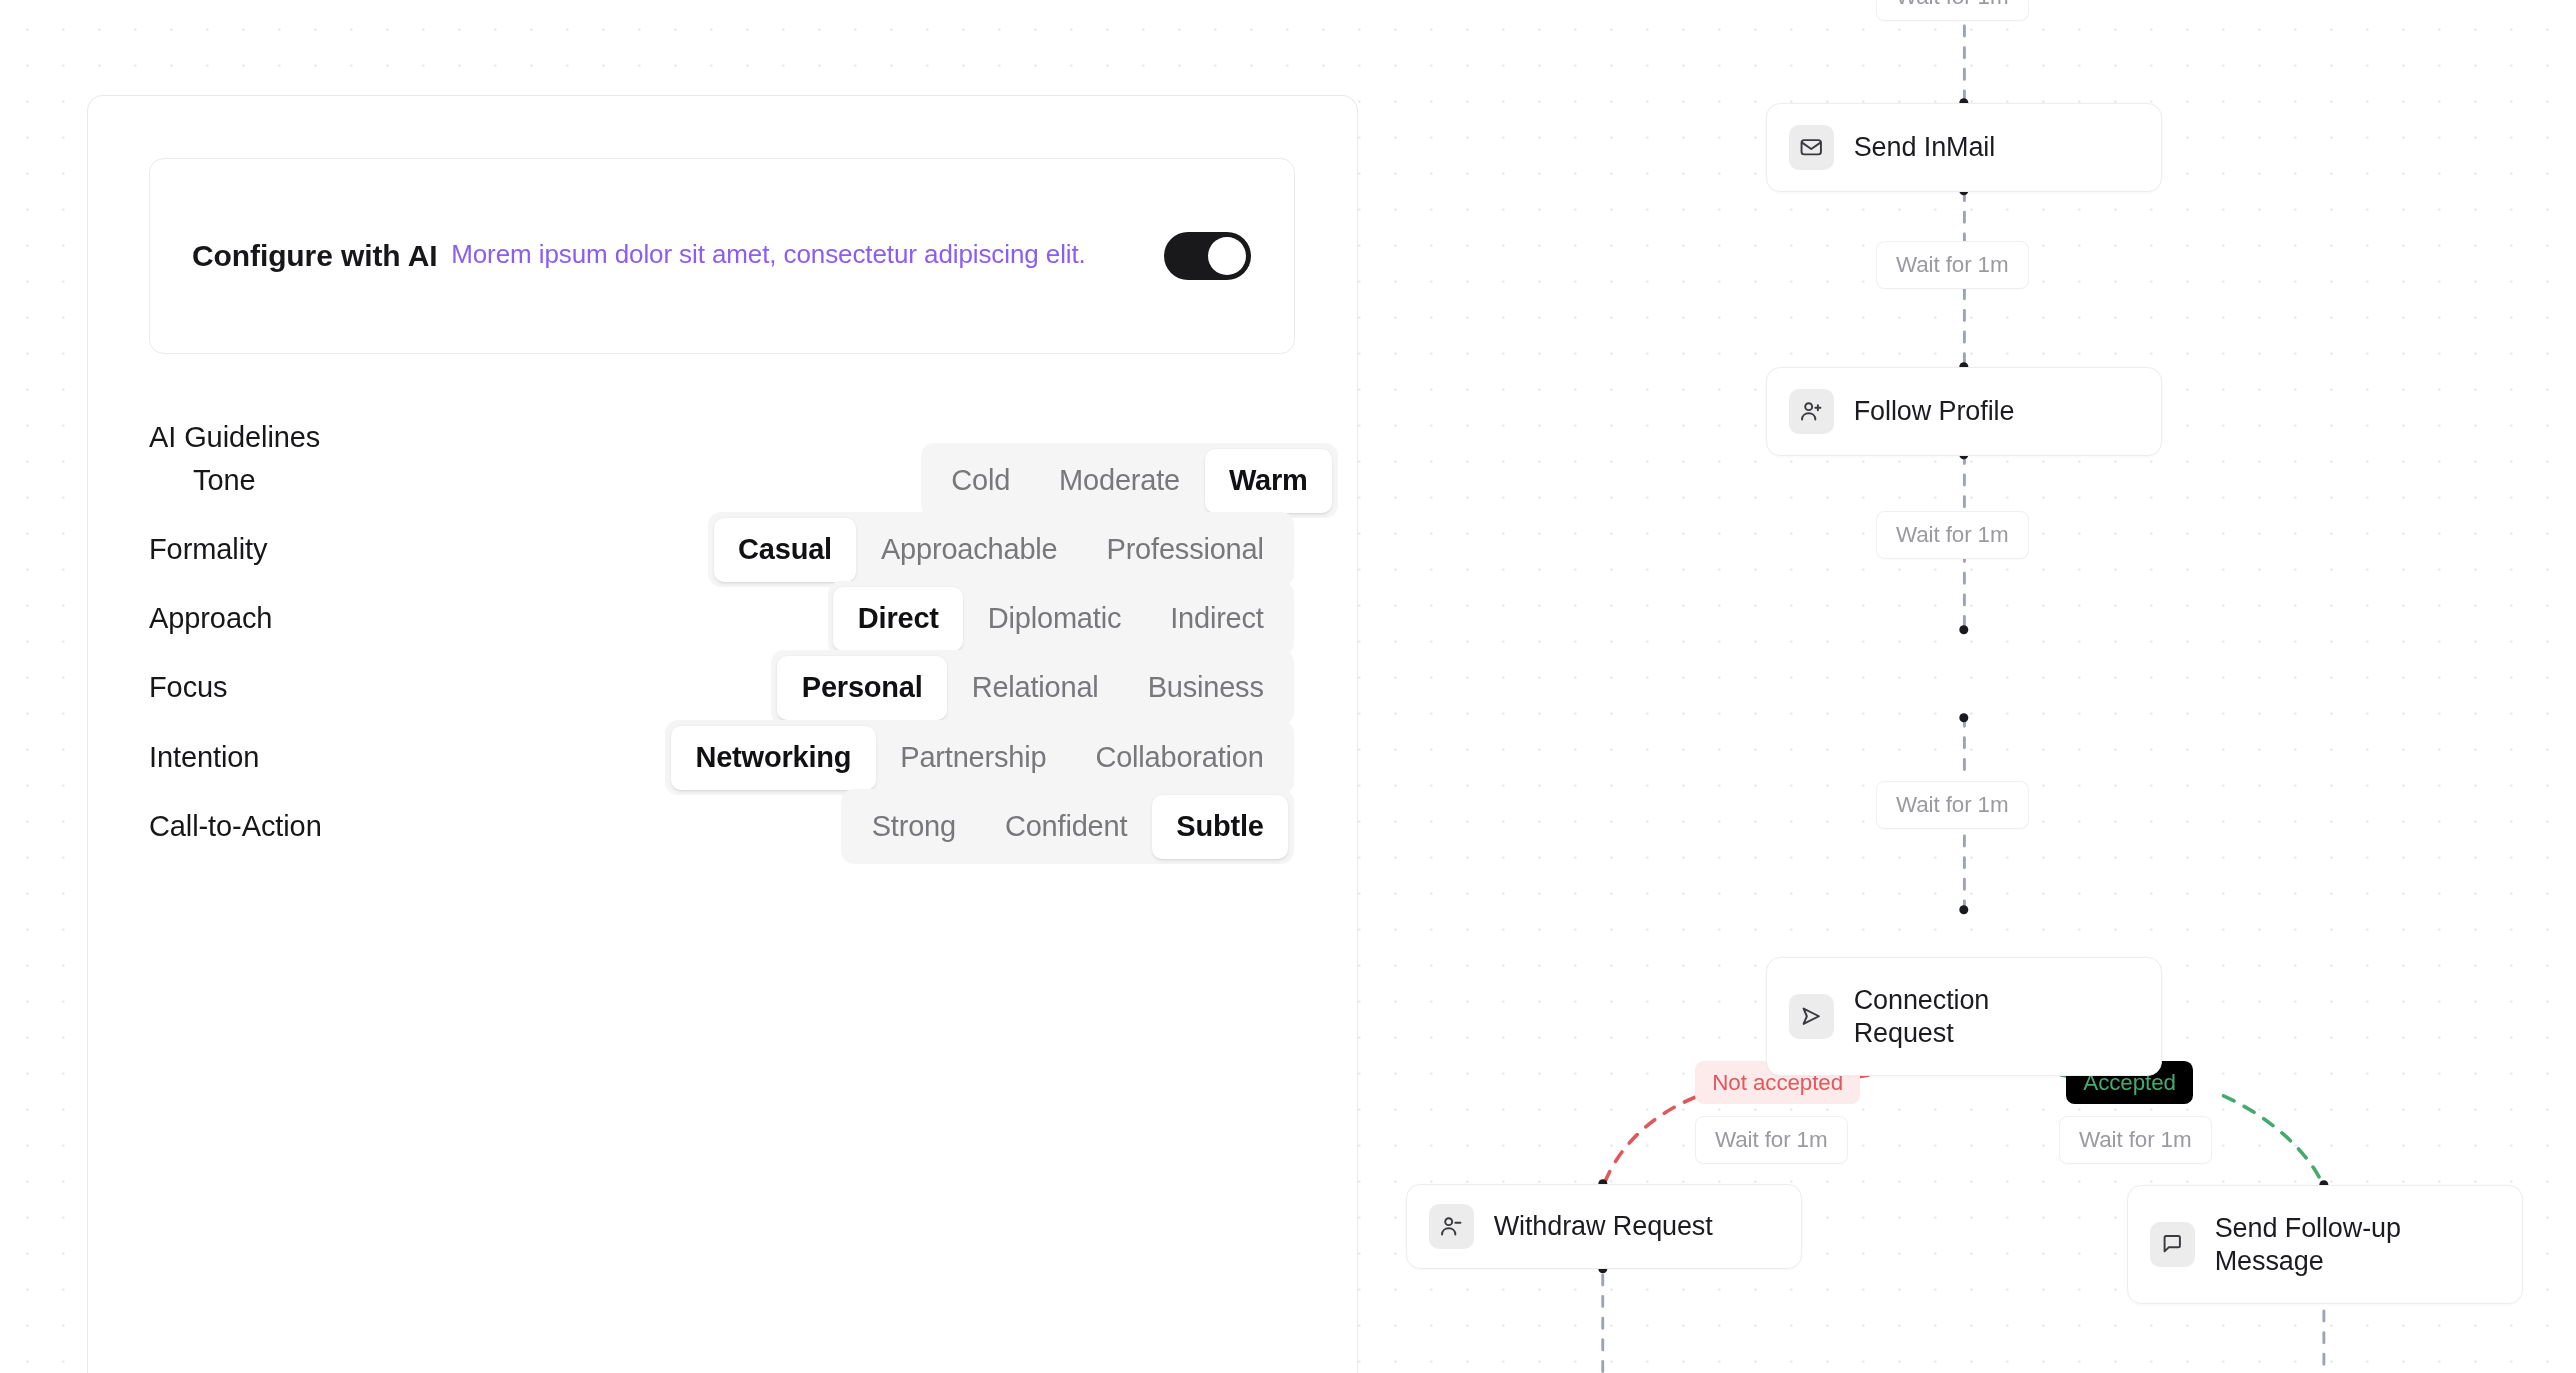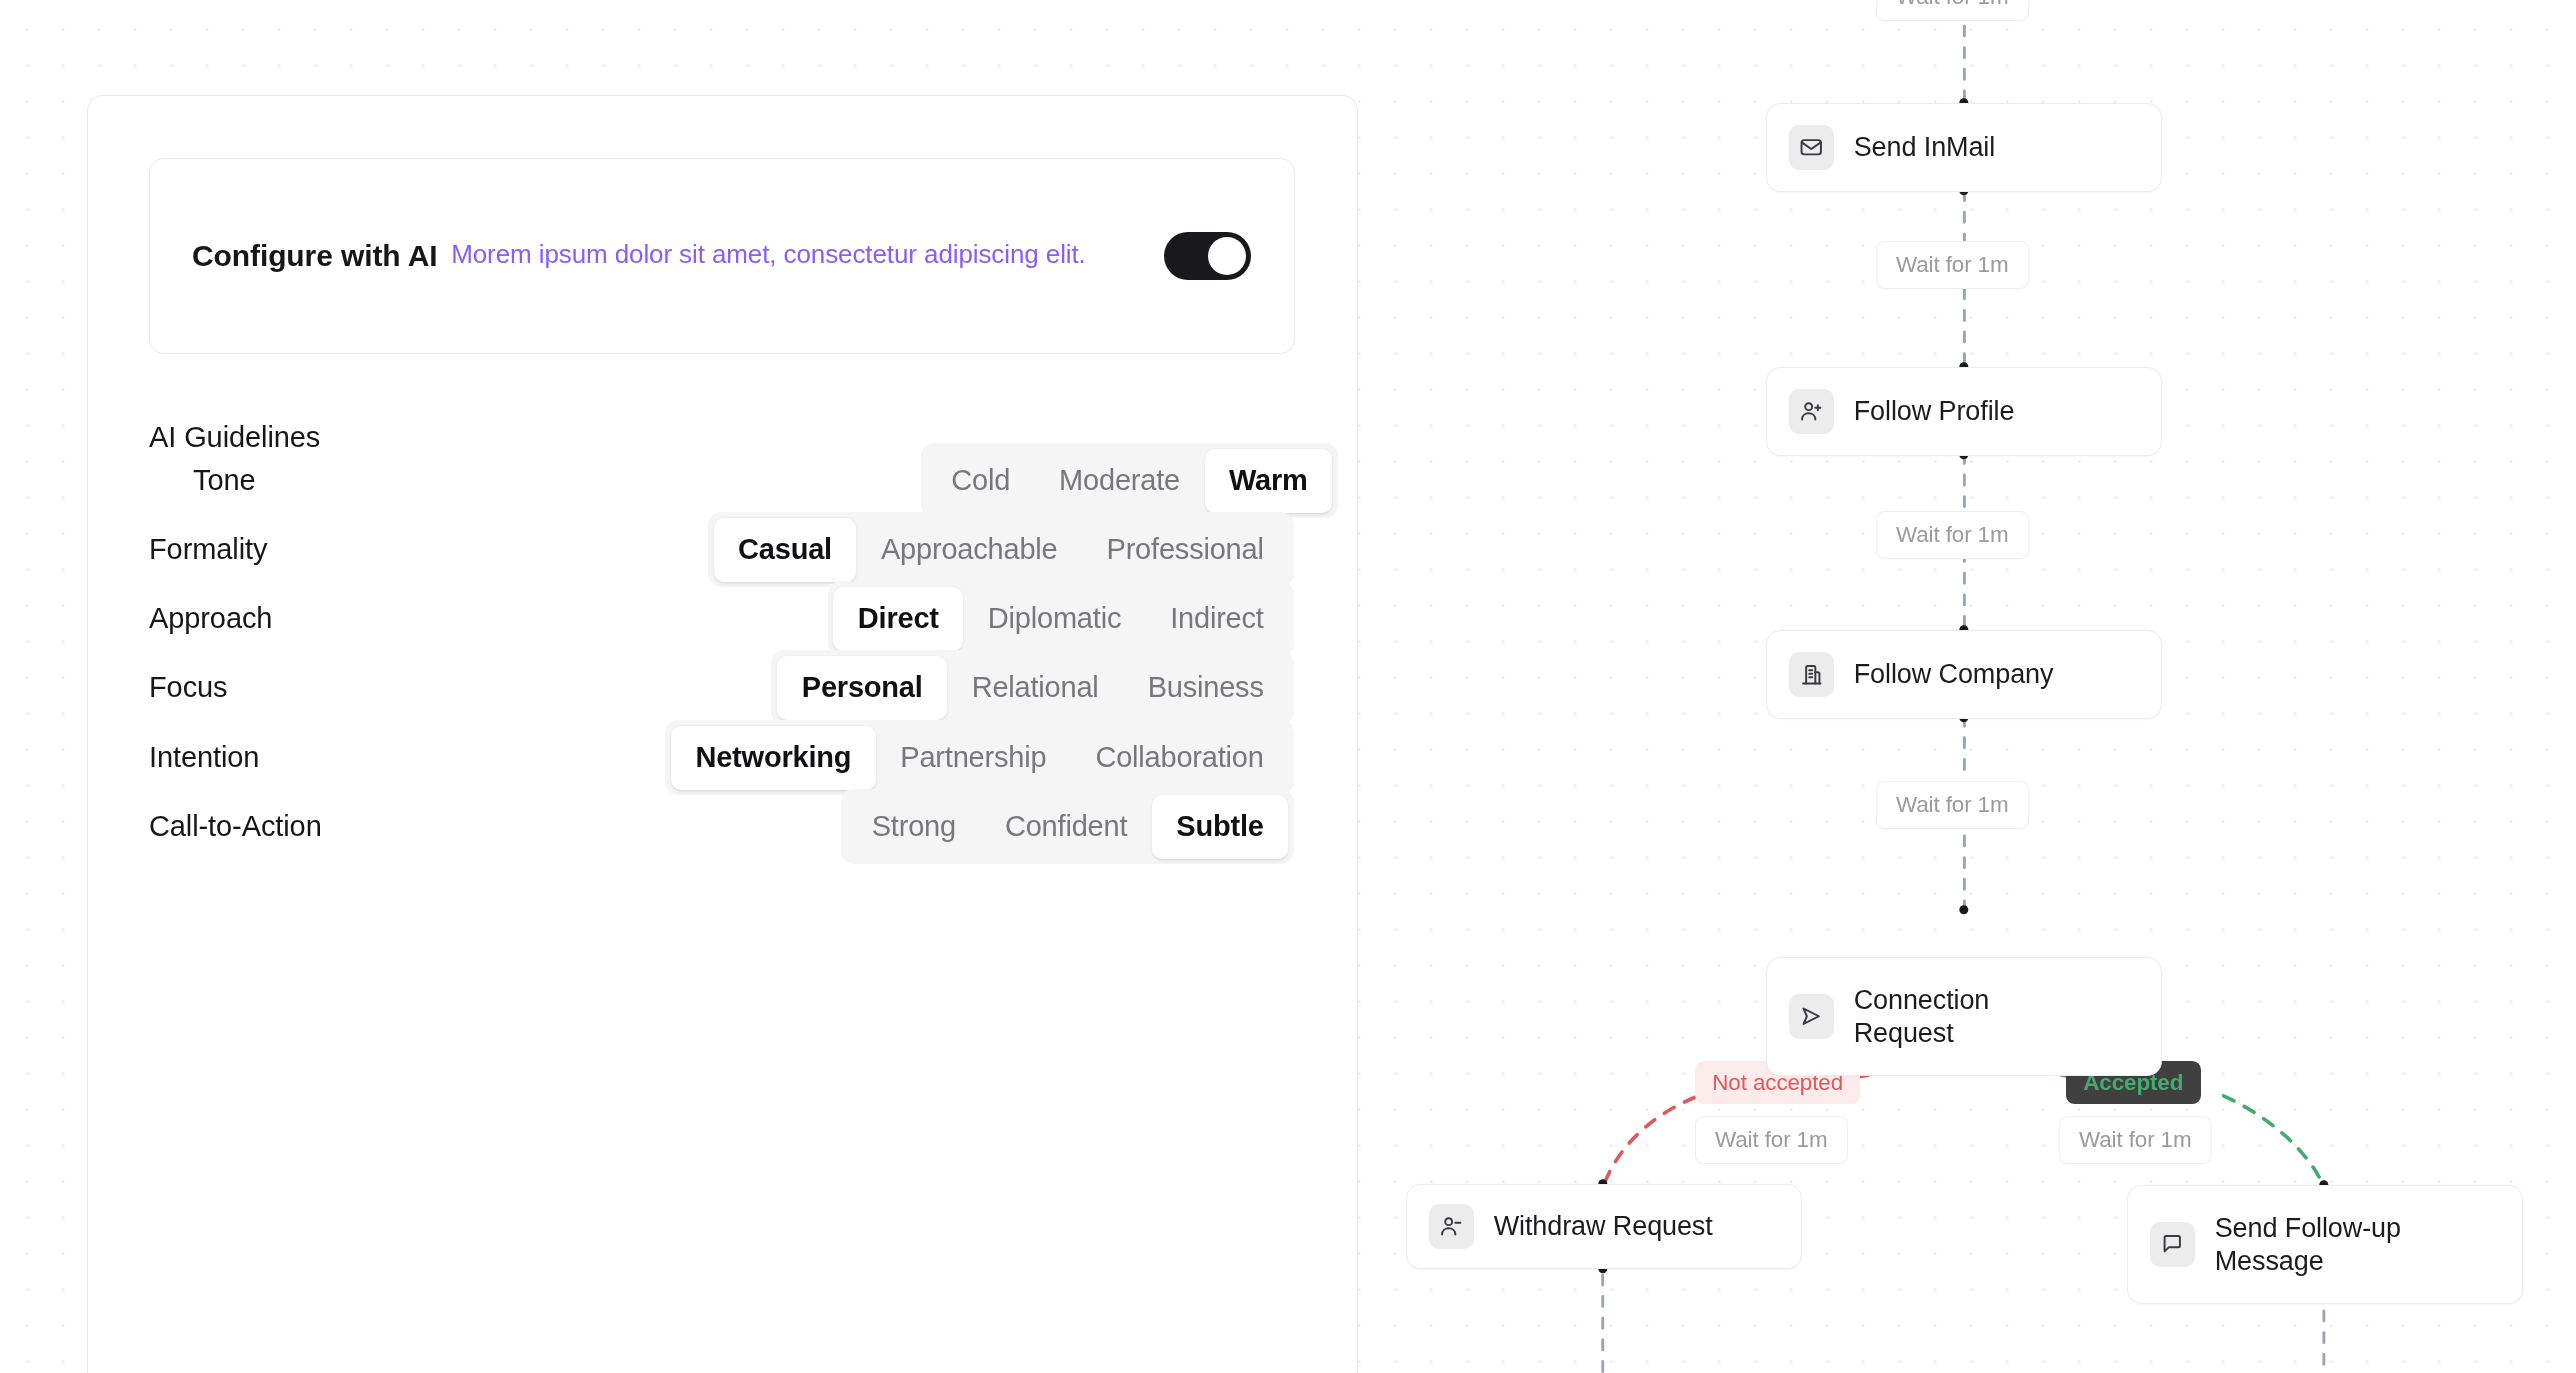--- a/index.html
+++ b/index.html
@@ -205,21 +205,21 @@
 
   .branch-pill {
     position: absolute;
     border-radius: 8.7px;
     padding: 8.7px 17.3px;
     font-size: 22.4px;
     letter-spacing: -0.1px;
     white-space: nowrap;
   }
   .branch-pill.neg { background: #fdeaea; color: #e0585c; }
-  .branch-pill.pos { background: #404040; color: #46aa6e; font-weight: bold; }
+  .branch-pill.pos { background: #000000; color: #46aa6e; }
 
   .conn-dot {
     position: absolute;
     width: 9.4px; height: 9.4px;
     border-radius: 50%;
     background: #1b1b1f;
     transform: translate(-50%, -50%);
   }
 </style>
 </head>
@@ -357,31 +357,20 @@
     <span class="node-icon">
       <svg viewBox="0 0 24 24" fill="none" stroke="#3a3a40" stroke-width="1.9" stroke-linecap="round" stroke-linejoin="round">
         <circle cx="9.5" cy="7.5" r="3.4"></circle>
         <path d="M3 20c0-3.6 2.9-6 6.5-6s6.5 2.4 6.5 6"></path>
         <path d="M18.5 6v5M16 8.5h5"></path>
       </svg>
     </span>
     <span class="node-label">Follow Profile</span>
   </div>
 
-  <div class="node" style="left:1766px;top:630px;width:396px;height:89px">
-    <span class="node-icon">
-      <svg viewBox="0 0 24 24" fill="none" stroke="#3a3a40" stroke-width="1.9" stroke-linecap="round" stroke-linejoin="round">
-        <path d="M7 21V5.5a1.5 1.5 0 011.5-1.5h6A1.5 1.5 0 0116 5.5V21"></path>
-        <path d="M16 10h2.5a1.5 1.5 0 011.5 1.5V21"></path>
-        <path d="M4 21h17"></path>
-        <path d="M10 8h3M10 11.5h3M10 15h3"></path>
-      </svg>
-    </span>
-    <span class="node-label">Follow Company</span>
-  </div>
 
   <div class="node" style="left:1766px;top:957px;width:396px;height:119px">
     <span class="node-icon">
       <svg viewBox="0 0 24 24" fill="none" stroke="#3a3a40" stroke-width="1.9" stroke-linecap="round" stroke-linejoin="round">
         <path d="M4.5 4.5l15 7.5-15 7.5 3.2-7.5z"></path>
       </svg>
     </span>
     <span class="node-label" style="max-width:217px">Connection Request</span>
   </div>
 

